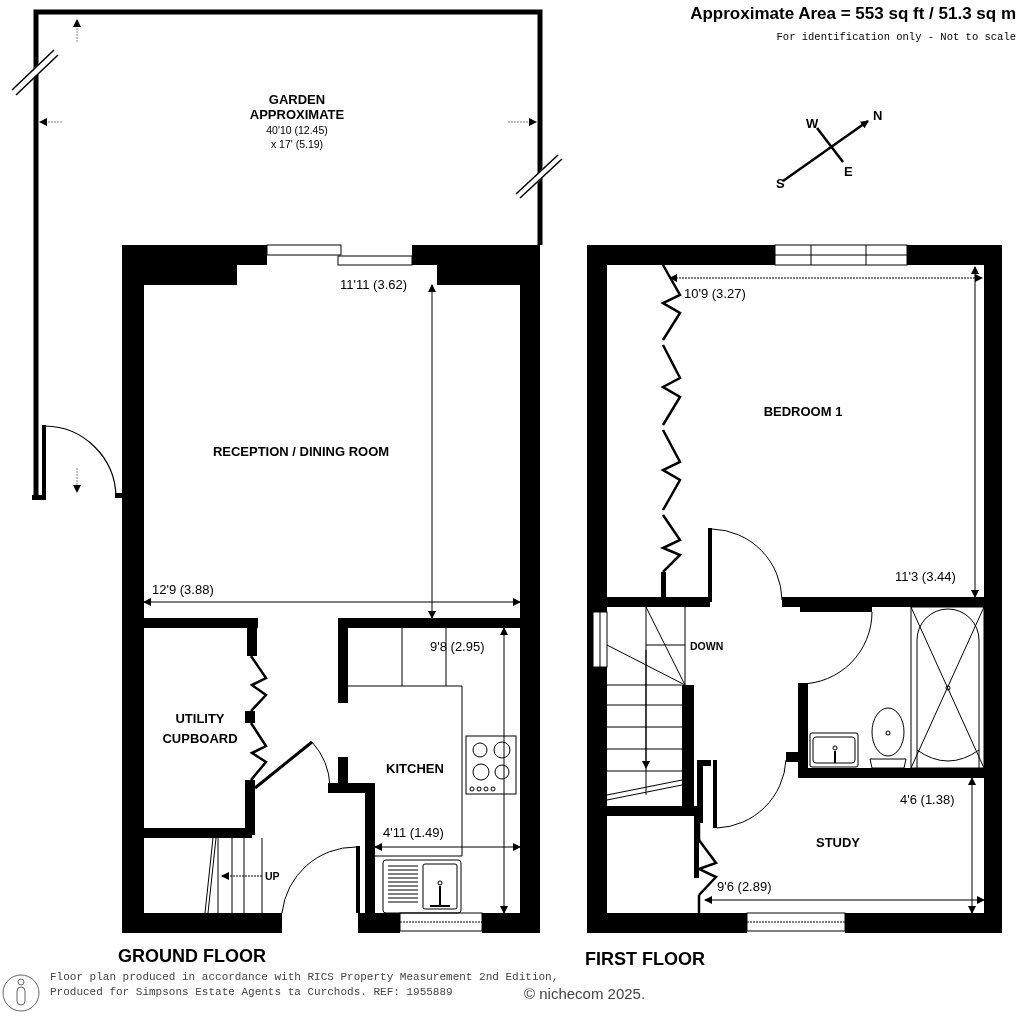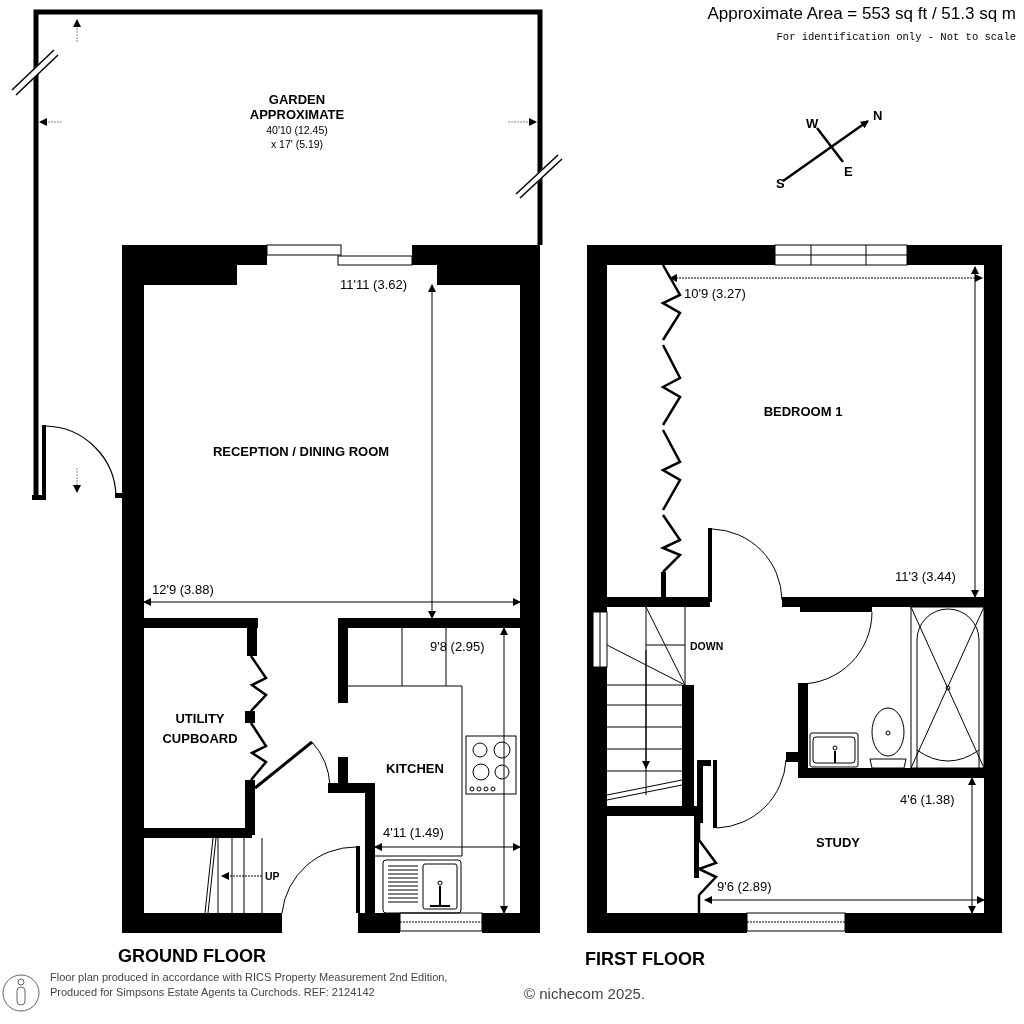--- a/index.html
+++ b/index.html
@@ -1,22 +1,22 @@
 <!DOCTYPE html>
 <html><head>
 <meta charset="utf-8">
 <style>
   html, body { margin:0; padding:0; background:#ffffff; }
   body { width:1024px; height:1024px; position:relative; overflow:hidden; font-family:"Liberation Sans", sans-serif; color:#000; }
   .abs { position:absolute; white-space:nowrap; }
-  .area { right:8px; top:4px; font-size:17px; }
+  .area { right:8px; top:4px; font-size:17px;font-weight:bold; }
   .note { right:8px; top:31px; font-size:10.5px;font-family:Liberation Mono, monospace; }
   .floor-label { font-weight:bold; font-size:18px; }
   .footer { left:50px; top:970px; font-size:11px; color:#444; line-height:14.5px; }
-  .footer div { white-space:nowrap; }
+  .footer div { white-space:nowrap;font-family:Liberation Mono, monospace; }
   .copyright { left:524px; top:985px; font-size:15px; color:#444; }
   svg { position:absolute; left:0; top:0; }
   .room-label { font-family:"Liberation Sans", sans-serif; font-weight:bold; font-size:13px; }
   .dim { font-family:"Liberation Sans", sans-serif; font-size:13px; }
   .small { font-family:"Liberation Sans", sans-serif; font-size:10.5px; }
   .small-b { font-family:"Liberation Sans", sans-serif; font-size:10.5px; font-weight:bold; }
 </style>
 </head>
 <body>
 
@@ -313,15 +313,15 @@
 
   <g fill="none" stroke="#666" stroke-width="1">
     <circle cx="21" cy="993" r="18"></circle>
     <circle cx="21" cy="982" r="3"></circle>
     <rect x="17" y="987" width="8" height="18" rx="4"></rect>
   </g>
 </svg>
 
 <div class="abs footer">
   <div>Floor plan produced in accordance with RICS Property Measurement 2nd Edition,</div>
-  <div>Produced for Simpsons Estate Agents ta Curchods.   REF: 2124142</div>
+  <div>Produced for Simpsons Estate Agents ta Curchods.   REF: 1955889</div>
 </div>
 <div class="abs copyright">© nichecom 2025.</div>
 
 </body></html>

